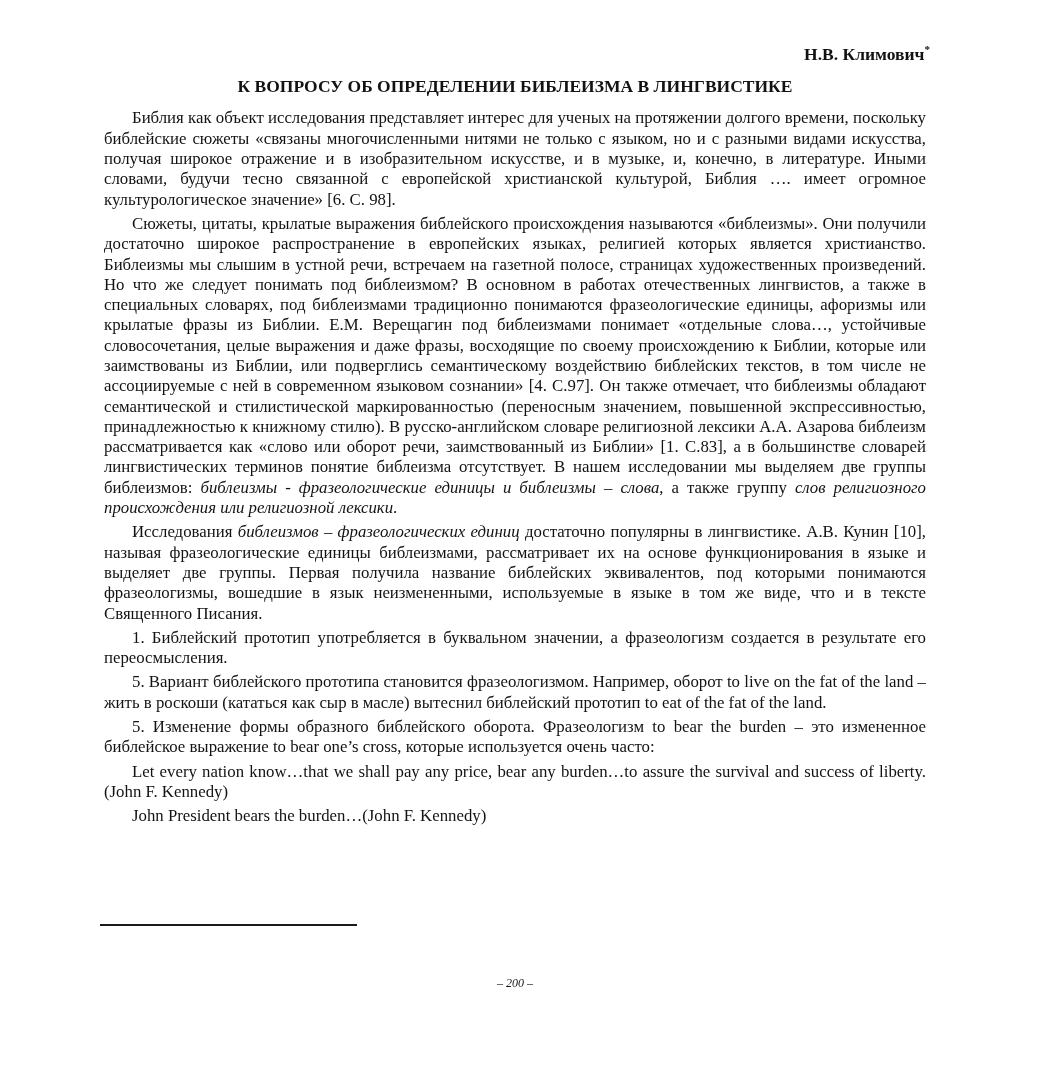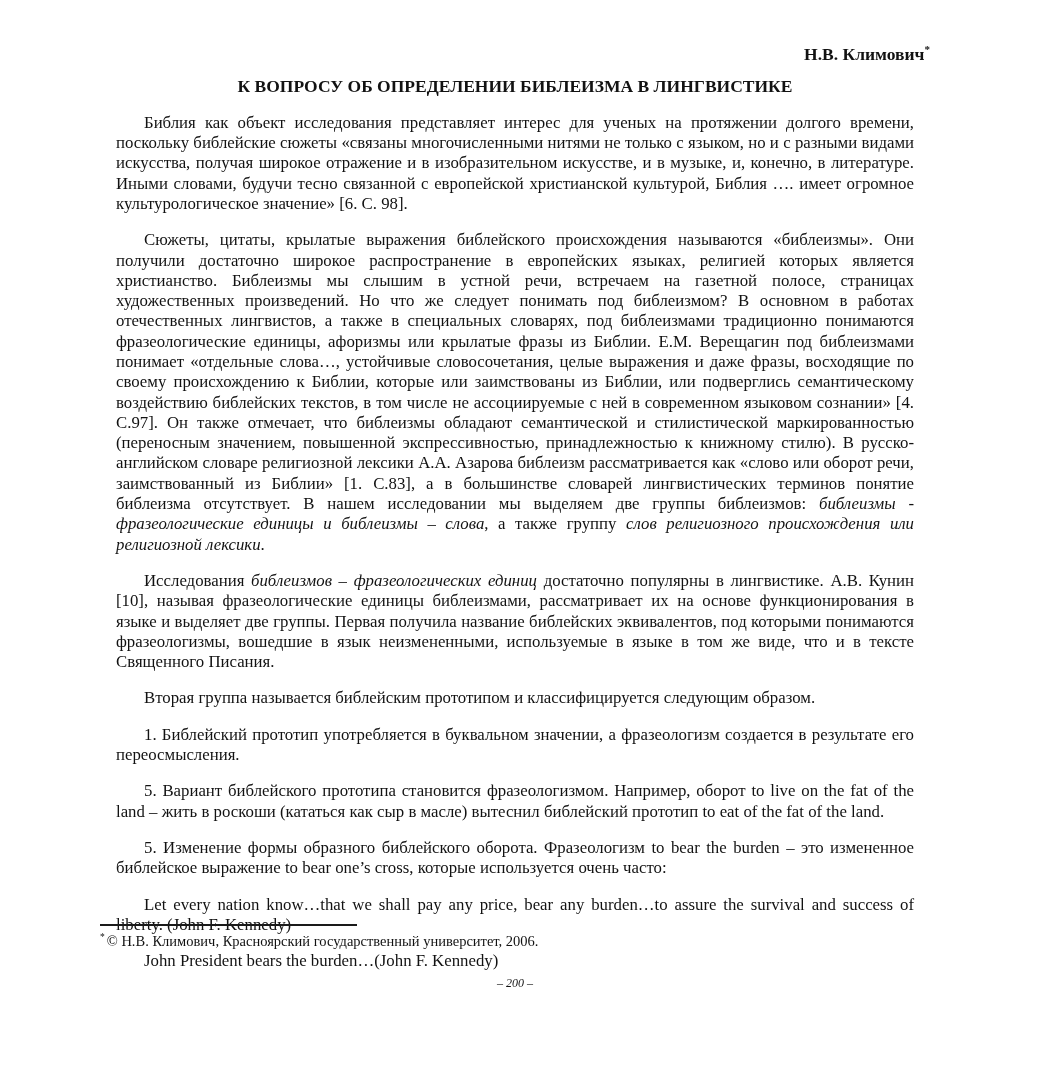--- a/index.html
+++ b/index.html
@@ -39,21 +39,21 @@
     font-size: 17.5px;
     line-height: 21px;
   }
   .article-body {
     margin-top: 7px;
     font-size: 16.8px;
     line-height: 20.3px;
     text-align: justify;
   }
   .article-body p {
-    margin: 16px;
+    margin: 4px;
     padding: 0;
     text-indent: 28px;
   }
   .footnote-block {
     position: absolute;
     left: 100px;
     top: 924px;
     width: 830px;
     font-size: 14.5px;
     line-height: 18px;
@@ -89,30 +89,26 @@
   <div class="author-line">
     <span>Н.В. Климович</span><sup>*</sup>
   </div>
 
   <h1 class="article-title">К ВОПРОСУ ОБ ОПРЕДЕЛЕНИИ БИБЛЕИЗМА В ЛИНГВИСТИКЕ</h1>
 
   <div class="article-body">
       <p><span>Библия как объект исследования представляет интерес для ученых на протяжении долгого времени, поскольку библейские сюжеты «связаны многочисленными нитями не только с языком, но и с разными видами искусства, получая широкое отражение и в изобразительном искусстве, и в музыке, и, конечно, в литературе. Иными словами, будучи тесно связанной с европейской христианской культурой, Библия …. имеет огромное культурологическое значение» [6. С. 98].</span></p>
       <p><span>Сюжеты, цитаты, крылатые выражения библейского происхождения называются «библеизмы». Они получили достаточно широкое распространение в европейских языках, религией которых является христианство. Библеизмы мы слышим в устной речи, встречаем на газетной полосе, страницах художественных произведений. Но что же следует понимать под библеизмом? В основном в работах отечественных лингвистов, а также в специальных словарях, под библеизмами традиционно понимаются фразеологические единицы, афоризмы или крылатые фразы из Библии. Е.М. Верещагин под библеизмами понимает «отдельные слова…, устойчивые словосочетания, целые выражения и даже фразы, восходящие по своему происхождению к Библии, которые или заимствованы из Библии, или подверглись семантическому воздействию библейских текстов, в том числе не ассоциируемые с ней в современном языковом сознании» [4. С.97]. Он также отмечает, что библеизмы обладают семантической и стилистической маркированностью (переносным значением, повышенной экспрессивностью, принадлежностью к книжному стилю). В русско-английском словаре религиозной лексики А.А. Азарова библеизм рассматривается как «слово или оборот речи, заимствованный из Библии» [1. С.83], а в большинстве словарей лингвистических терминов понятие библеизма отсутствует. В нашем исследовании мы выделяем две группы библеизмов: </span><span style="font-style: italic;">библеизмы - фразеологические единицы и библеизмы – слова</span><span>, а также группу </span><span style="font-style: italic;">слов религиозного происхождения или религиозной лексики</span><span>.</span></p>
       <p><span>Исследования </span><span style="font-style: italic;">библеизмов – фразеологических единиц</span><span> достаточно популярны в лингвистике. А.В. Кунин [10], называя фразеологические единицы библеизмами, рассматривает их на основе функционирования в языке и выделяет две группы. Первая получила название библейских эквивалентов, под которыми понимаются фразеологизмы, вошедшие в язык неизмененными, используемые в языке в том же виде, что и в тексте Священного Писания.</span></p>
-      <p><span>Вторая группа называется библейским прототипом и классифицируется следующим образом.</span></p>
       <p><span>1. Библейский прототип употребляется в буквальном значении, а фразеологизм создается в результате его переосмысления.</span></p>
       <p><span>5. Вариант библейского прототипа становится фразеологизмом. Например, оборот to live on the fat of the land – жить в роскоши (кататься как сыр в масле) вытеснил библейский прототип to eat of the fat of the land.</span></p>
       <p><span>5. Изменение формы образного библейского оборота. Фразеологизм to bear the burden – это измененное библейское выражение to bear one’s cross, которые используется очень часто:</span></p>
       <p><span>Let every nation know…that we shall pay any price, bear any burden…to assure the survival and success of liberty. (John F. Kennedy)</span></p>
       <p><span>John President bears the burden…(John F. Kennedy)</span></p>
     </div>
 
 </div>
 
 <div class="footnote-block">
   <div class="footnote-separator"></div>
-  <div class="footnote-text">
-    <sup>*</sup><span>© Н.В. Климович, Красноярский государственный университет, 2006.</span>
-  </div>
 </div>
 
 <div class="page-number">– 200 –</div>
 
 </body></html>

